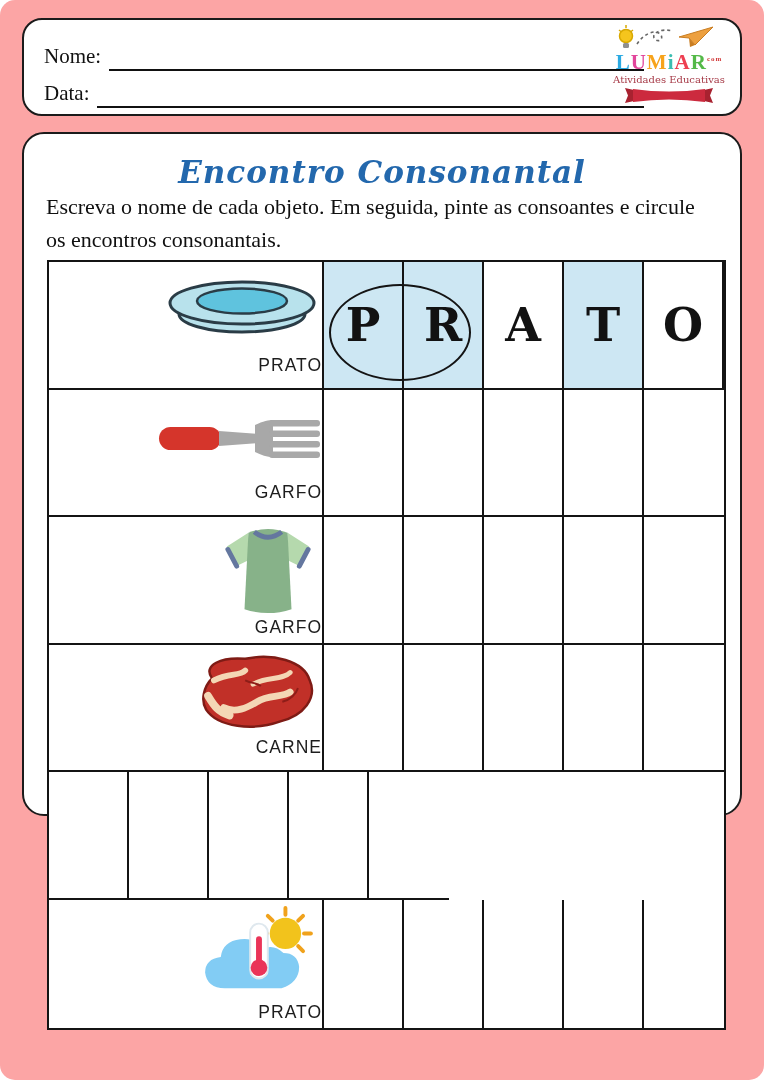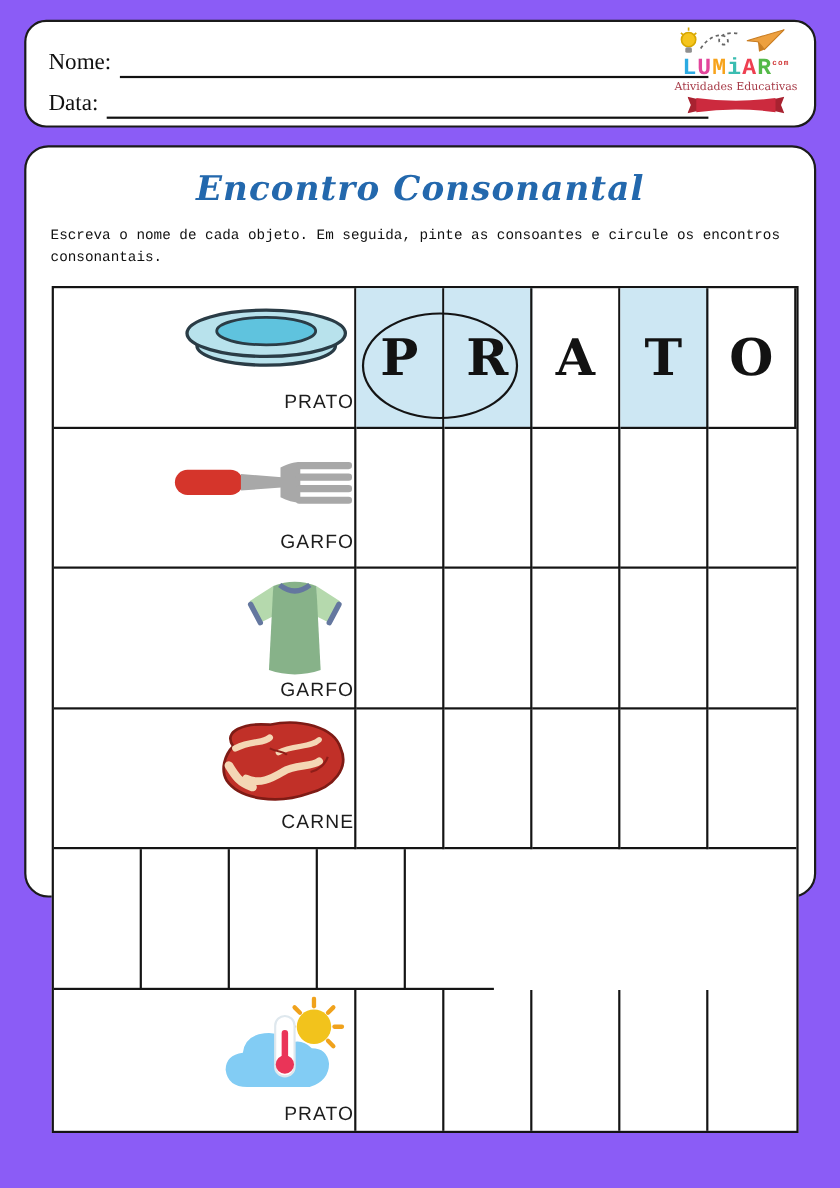--- a/index.html
+++ b/index.html
@@ -1,51 +1,51 @@
 <!DOCTYPE html>
 <html><head>
 <meta charset="utf-8">
 <style>
   * { margin:0; padding:0; box-sizing:border-box; }
   html,body { width:764px; height:1080px; }
   body { font-family:"Liberation Sans", sans-serif; }
-  .page { position:relative; width:764px; height:1080px; background:#8b5cf6; overflow:hidden; }
+  .page { position:relative; width:764px; height:1080px; background:#fca5a5; overflow:hidden;border-radius:15px; }
 
   
   .header-card {
     position:absolute; left:22px; top:18px; width:720px; height:98px;
     background:#ffffff; border:2.5px solid #1b1b1b; border-radius:20px;
   }
   .fields { position:absolute; left:20px; top:14px; width:600px; }
   .field-row { display:flex; align-items:flex-end; height:37px; }
   .field-label { font-family:"Liberation Serif", serif; font-size:21px; color:#111; margin-right:8px; padding-bottom:2px; }
   .field-line { flex:1; border-bottom:2px solid #111; height:24px; }
 
   .logo { position:absolute; right:12px; top:4px; width:118px; text-align:center; }
   .logo-doodle { display:block; margin:0 auto; }
-  .logo-word { font-family:Liberation Mono, monospace; font-weight:bold; font-size:21px; letter-spacing:1px; line-height:1; }
+  .logo-word { font-family:Liberation Serif, serif; font-weight:bold; font-size:21px; letter-spacing:1px; line-height:1; }
   .logo-word .c0{color:#2baae2;} .logo-word .c1{color:#e2459b;} .logo-word .c2{color:#f7a31b;}
   .logo-word .c3{color:#3bbdb1;} .logo-word .c4{color:#ee3f51;} .logo-word .c5{color:#54b948;}
   .logo-com { font-size:7px; color:#d23b3b; font-weight:bold; vertical-align:super; }
   .logo-tagline { font-family:"DejaVu Serif", serif; font-size:10px; color:#a63a47; margin-top:1px; }
   .logo-ribbon { display:block; margin:2px auto 0; }
 
   
   .main-card {
     position:absolute; left:22px; top:132px; width:720px; height:684px;
     background:#ffffff; border:2.5px solid #1b1b1b; border-radius:22px;
   }
   .ws-title {
     margin-top:20px; text-align:center;
     font-family:"DejaVu Serif", serif; font-style:italic; font-weight:bold;
     font-size:31px; color:#2368ad; letter-spacing:1px;
   }
   .ws-instructions {
-    margin:14px auto 0; width:672px;
-    font-family:Liberation Mono, monospace; font-size:13px; line-height:1.5; color:#101010;
+    margin:0 auto 0; width:672px;
+    font-family:Liberation Serif, serif; font-size:22px; line-height:1.5; color:#101010;
   }
 
   
   .wtable { position:absolute; left:23px; top:126px; width:679px; border:2px solid #141414; background:#fff; }
   .trow { display:flex; height:127.6px; position:relative; }
   .trow .cell { border-right:2px solid #141414; border-bottom:2px solid #141414; }
   .trow .cell:last-child { border-right:none; }
   .trow:last-child .cell { border-bottom:none; }
   .cell-img { width:275px; display:flex; flex-direction:column; align-items:flex-end; }
   .icon-box { flex:1; display:flex; align-items:center; justify-content:center; padding-top:6px; }

